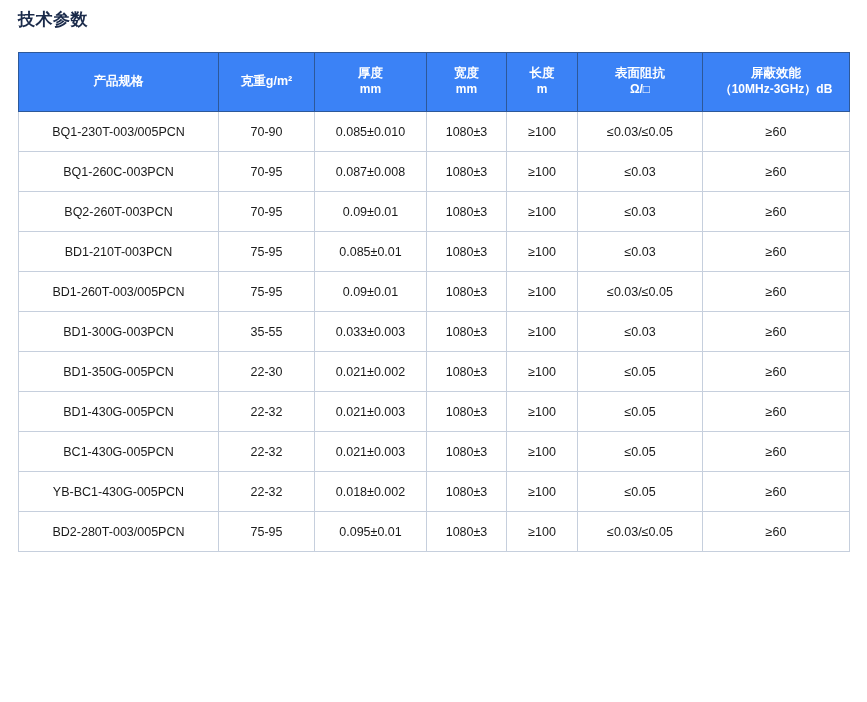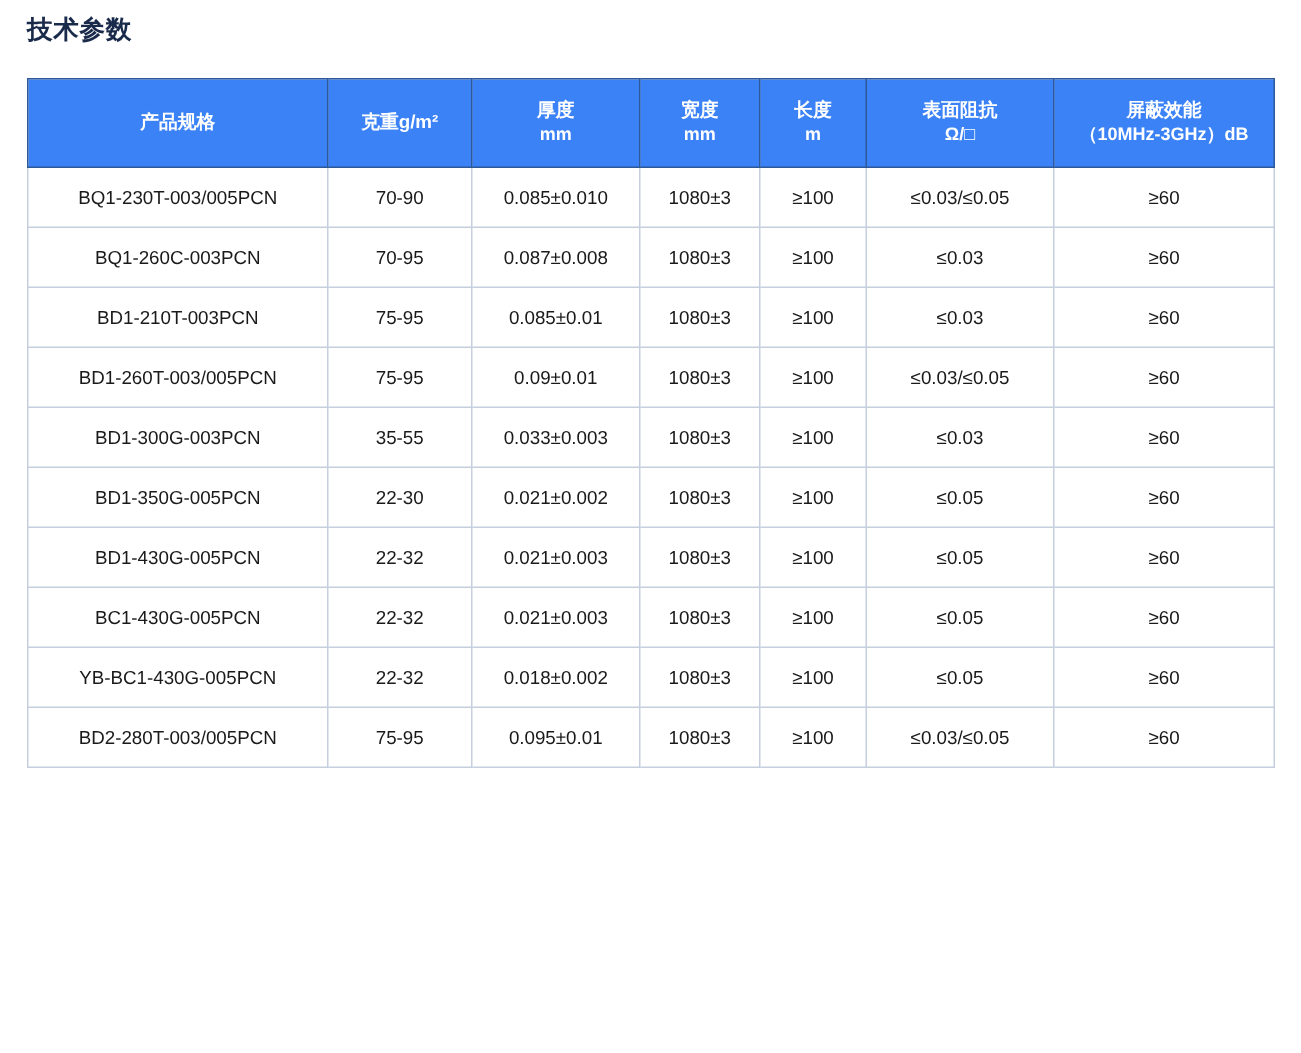--- a/index.html
+++ b/index.html
@@ -137,20 +137,29 @@
           <tr>
             <td>BQ1-260C-003PCN</td>
             <td>70-95</td>
             <td>0.087±0.008</td>
             <td>1080±3</td>
             <td>≥100</td>
             <td>≤0.03</td>
             <td>≥60</td>
           </tr>
           <tr>
+            <td>BQ2-260T-003PCN</td>
+            <td>70-95</td>
+            <td>0.09±0.01</td>
+            <td>1080±3</td>
+            <td>≥100</td>
+            <td>≤0.03</td>
+            <td>≥60</td>
+          </tr>
+          <tr>
             <td>BD1-210T-003PCN</td>
             <td>75-95</td>
             <td>0.085±0.01</td>
             <td>1080±3</td>
             <td>≥100</td>
             <td>≤0.03</td>
             <td>≥60</td>
           </tr>
           <tr>
             <td>BD1-260T-003/005PCN</td>

